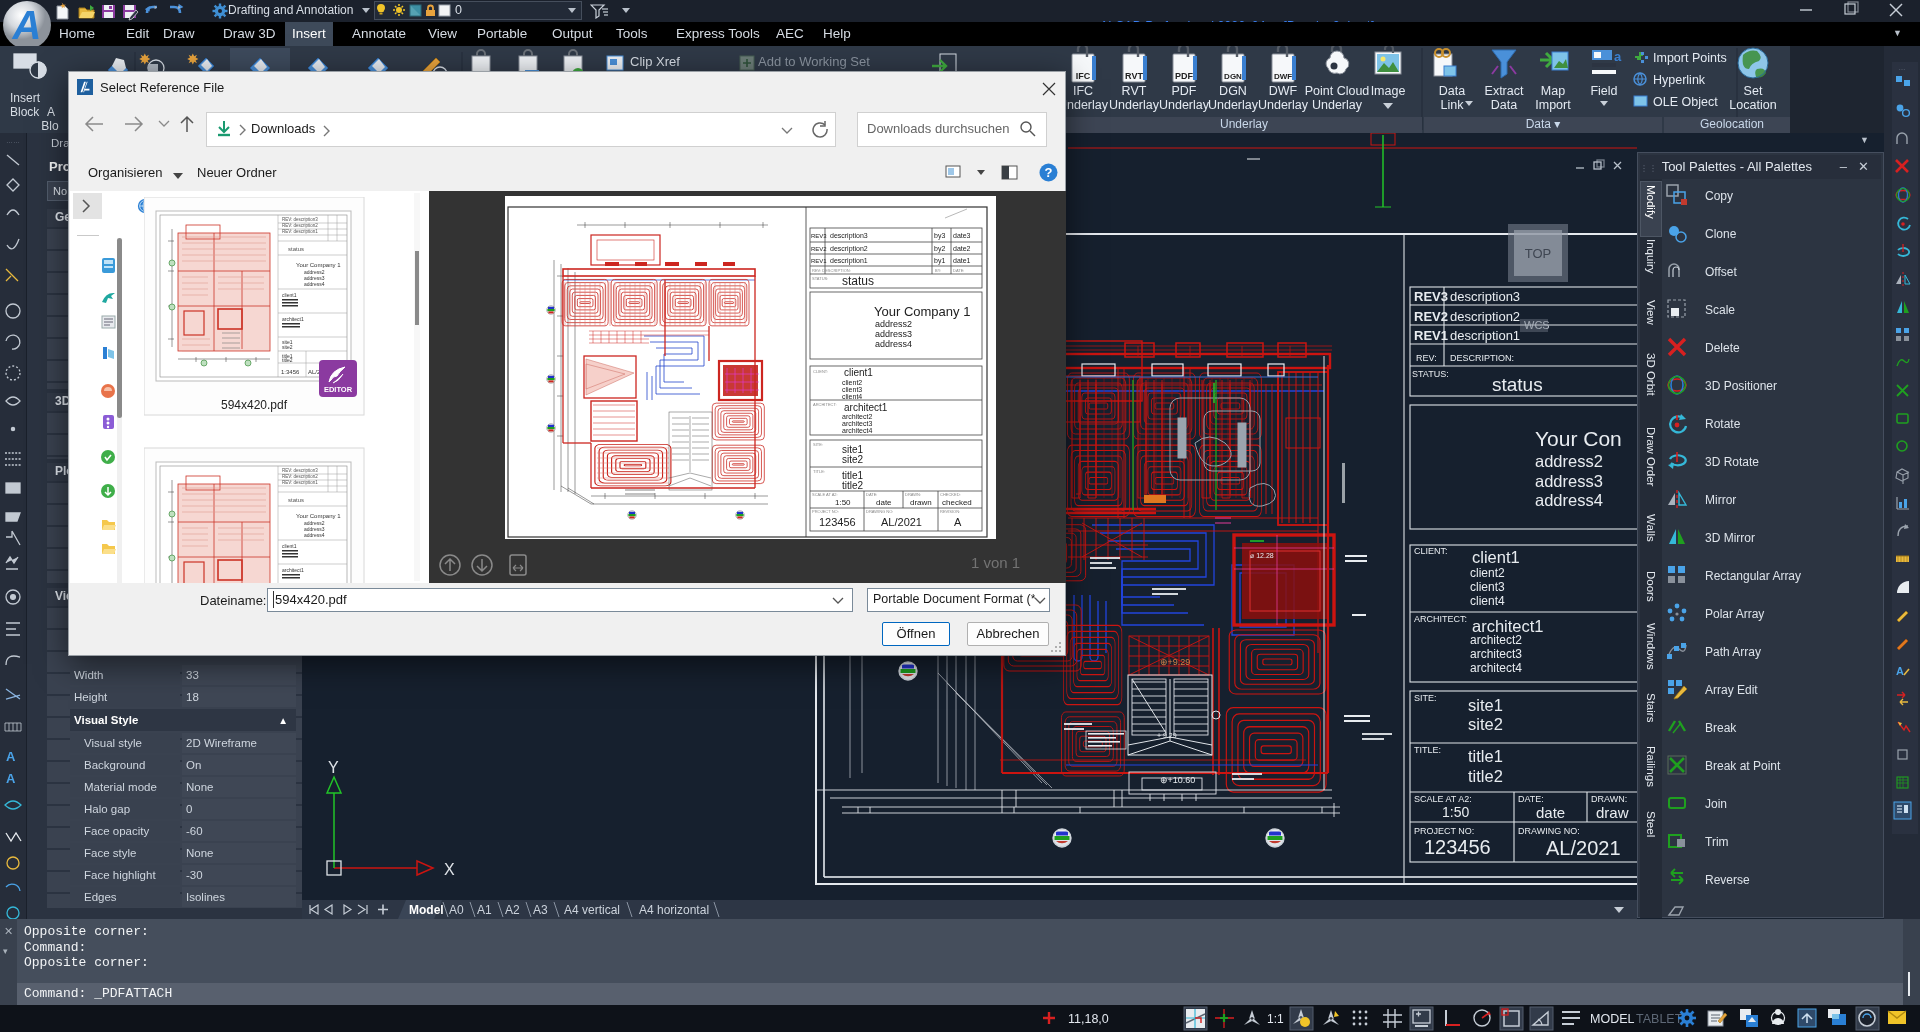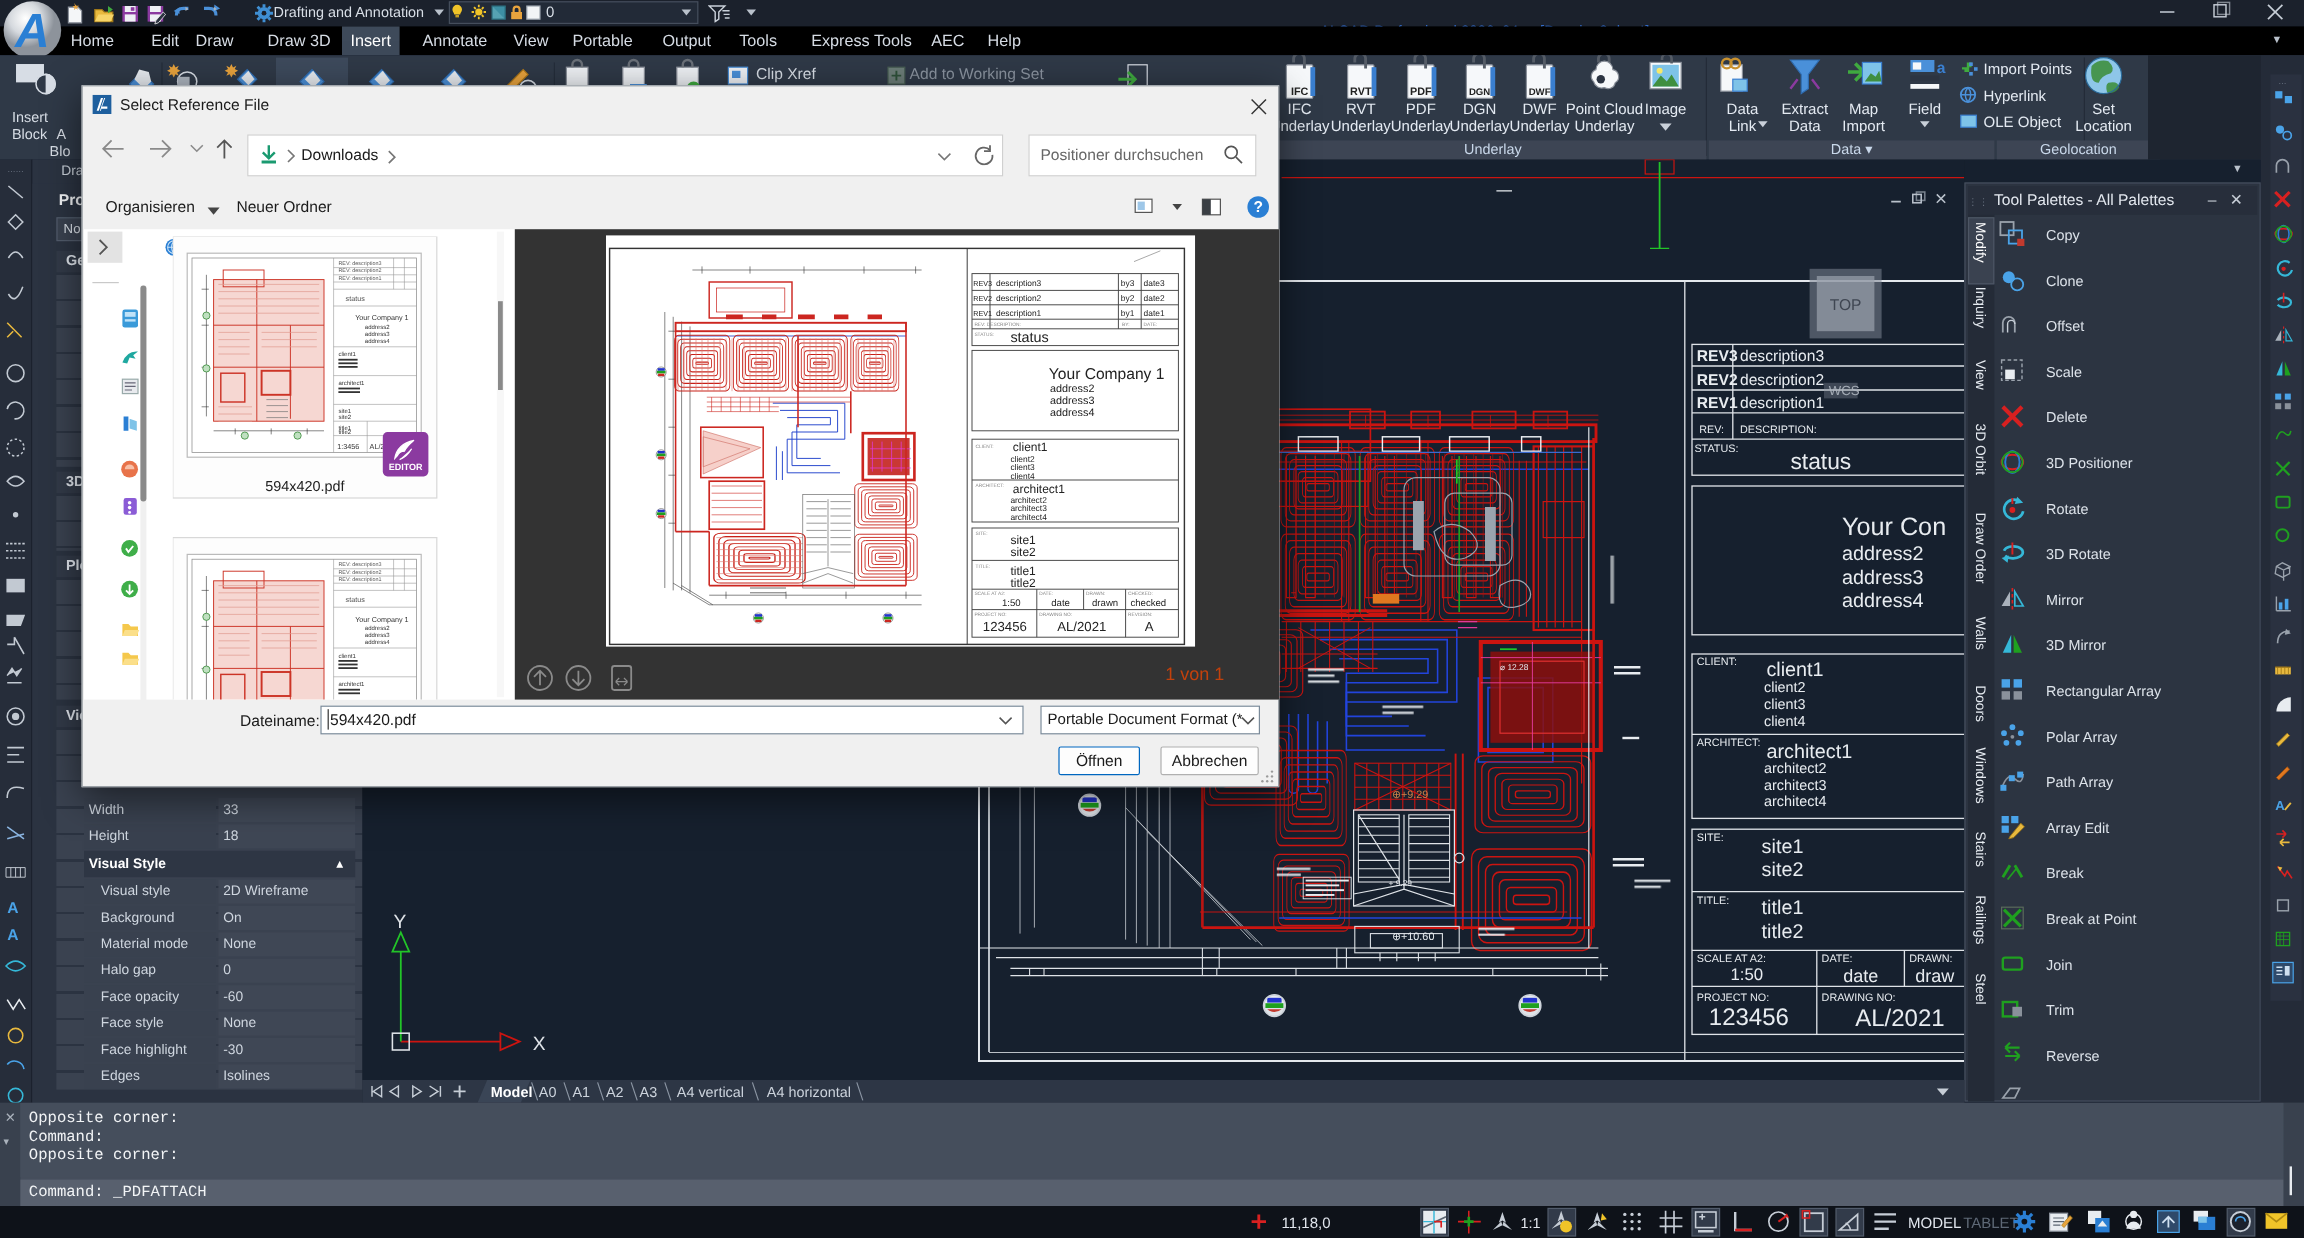--- a/index.html
+++ b/index.html
@@ -1320,21 +1320,21 @@
         <path d="M3 1 l5 5 -5 5" stroke="#777" fill="none" stroke-width="1.4"></path>
       </svg>
     <svg class="abs" style="left:712px;top:53px" width="12" height="12" viewBox="0 0 12 12">
         <path d="M1 3 l5 5 5-5" stroke="#777" fill="none" stroke-width="1.3"></path>
       </svg>
     <svg class="abs" style="left:742px;top:48px" width="18" height="18" viewBox="0 0 18 18">
         <path d="M14 5 A7 7 0 1 0 16 9" fill="none" stroke="#666" stroke-width="1.5"></path>
         <path d="M14 1 v5 h-5" fill="none" stroke="#666" stroke-width="1.5"></path>
       </svg>
     <div class="abs" style="left:788px;top:40px;width:190px;height:35px;background:#fff;border:1px solid #d0d0d0;"></div>
-    <div class="dtext" style="left:798px;top:49px;color:#666;">Positioner durchsuchen</div>
+    <div class="dtext" style="left:798px;top:49px;color:#666;">Downloads durchsuchen</div>
     <svg class="abs" style="left:950px;top:48px" width="18" height="18" viewBox="0 0 18 18">
         <circle cx="7" cy="7" r="5" fill="none" stroke="#555" stroke-width="1.4"></circle>
         <path d="M11 11 L16 16" stroke="#555" stroke-width="1.4"></path>
       </svg>
 
     <div class="dtext" style="left:19px;top:93px;">Organisieren</div>
     <svg class="abs" style="left:103px;top:99px" width="12" height="10" viewBox="0 0 12 10">
         <path d="M1 2 l5 6 5-6z" fill="#444"></path>
       </svg>
     <div class="dtext" style="left:128px;top:93px;">Neuer Ordner</div>
@@ -1693,21 +1693,21 @@
     <svg class="abs" style="left:369px;top:480px" width="120" height="26" viewBox="0 0 120 26">
       <g stroke="#8a8a8a" fill="none" stroke-width="1.5">
         <circle cx="12" cy="13" r="10"></circle>
           <path d="M12 19 V8 M7 12 l5-5 5 5"></path>
         <circle cx="44" cy="13" r="10"></circle>
           <path d="M44 7 v11 M39 14 l5 5 5-5"></path>
         <rect x="72" y="3" width="16" height="20" rx="2"></rect>
           <path d="M75 16 h10 M75 16 l3-3 M75 16 l3 3 M85 16 l-3-3 M85 16 l-3 3" stroke-width="1.1"></path>
       </g>
     </svg>
-    <div class="abs" style="left:902px;top:482px;width:80px;height:20px;color:#c2410c;font-size:15px;">1 von 1</div>
+    <div class="abs" style="left:902px;top:482px;width:80px;height:20px;color:#737373;font-size:15px;">1 von 1</div>
 
     <div class="dtext" style="left:131px;top:521px;">Dateiname:</div>
     <div class="abs" style="left:198px;top:516px;width:586px;height:24px;background:#fff;border:1px solid #7a8a99;"></div>
     <div class="dtext" style="left:206px;top:520px;">594x420.pdf</div>
     <div class="abs" style="left:204px;top:519px;width:1px;height:17px;background:#333;"></div>
     <svg class="abs" style="left:762px;top:524px" width="14" height="10" viewBox="0 0 14 10">
         <path d="M2 2 l5 5 5-5" stroke="#555" fill="none" stroke-width="1.3"></path>
       </svg>
     <div class="abs" style="left:798px;top:516px;width:183px;height:24px;background:#fff;border:1px solid #7a8a99;"></div>
     <div class="dtext" style="left:804px;top:520px;width:162px;overflow:hidden;white-space:nowrap;font-size:12.5px;">Portable Document Format (*.p</div>

